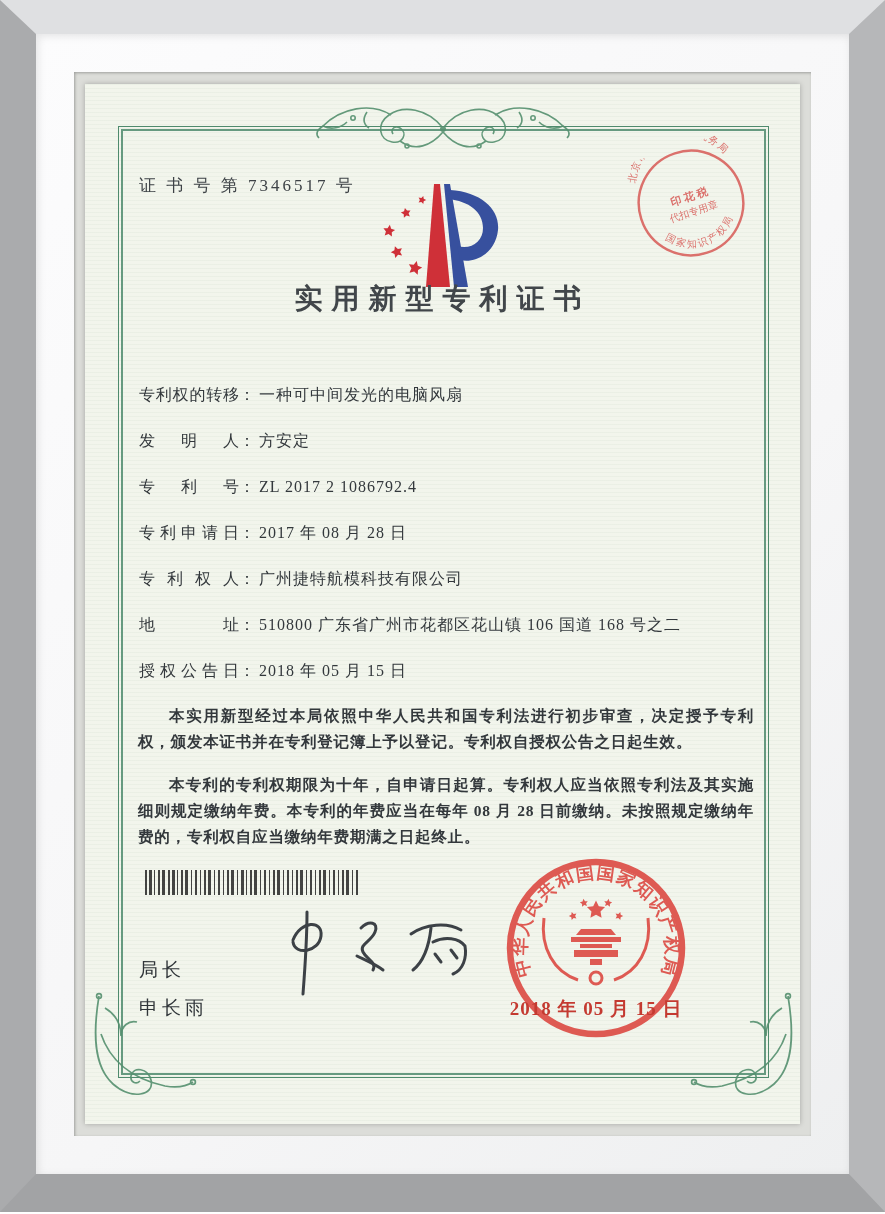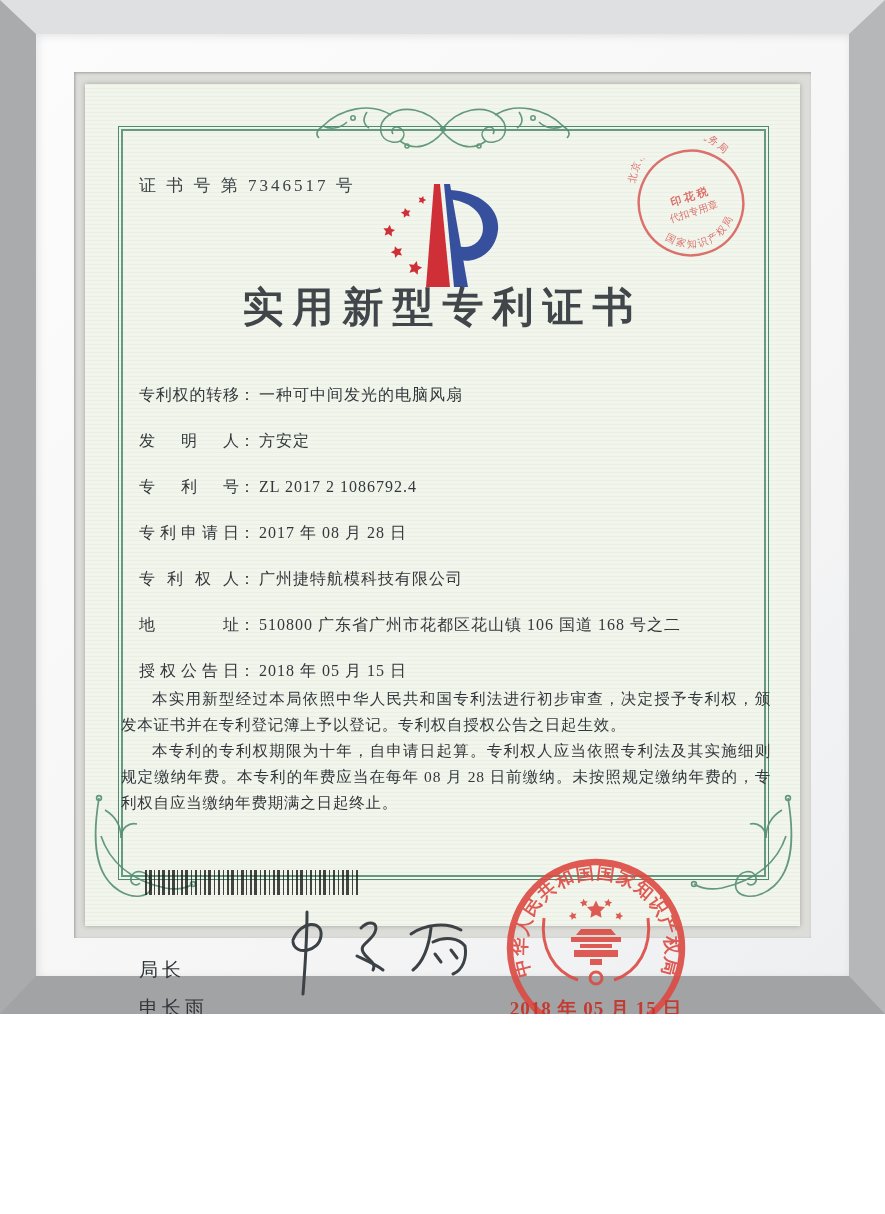--- a/index.html
+++ b/index.html
@@ -1,18 +1,18 @@
 <!DOCTYPE html>
 <html><head>
 <meta charset="utf-8">
 <style>
   html,body { margin:0; padding:0; background:#ffffff; }
   * { box-sizing:border-box; }
   .photo {
-    position:relative; width:885px; height:1014px; overflow:hidden;
+    position:relative; width:885px; height:1212px; overflow:hidden;
     font-family:"Liberation Serif","DejaVu Serif",serif;
   }
   
   .frame-bevel {
     position:absolute; inset:0;
     border-style:solid;
     border-width:34px 36px 38px 36px;
     border-color:#dfe0e2 #b6b7b9 #a2a3a5 #aaabad;
     background:#fbfbfc;
   }
@@ -38,29 +38,29 @@
   .green-border { position:absolute; left:33px; top:42px; right:31px; bottom:46px; border:1px solid #4e8a6d; }
   .green-border-inner { position:absolute; inset:2px; border:2px solid #4e8a6d; opacity:.85; }
   .ornament-top { position:absolute; top:16px; left:50%; transform:translateX(-50%); }
   .flourish-bl { position:absolute; left:4px; bottom:24px; }
   .flourish-br { position:absolute; right:2px; bottom:24px; }
   
   .cert-no { position:absolute; left:54px; top:90px; font-size:17px; letter-spacing:3px; color:#3d4246; }
   .tax-stamp { position:absolute; left:549px; top:62px; width:114px; height:114px; transform:rotate(-18deg); opacity:.88; }
   .logo { position:absolute; left:285px; top:98px; width:146px; height:108px; }
   .title { position:absolute; top:196px; left:0; right:0; text-align:center;
-           font-size:41px; font-weight:700; letter-spacing:9px; color:#41464a; }
+           font-size:28px; font-weight:700; letter-spacing:9px; color:#41464a; }
   .fields { position:absolute; left:54px; top:288px; right:36px; font-size:16px; }
   .field-row { position:relative; height:46px; line-height:46px; white-space:nowrap; }
   .flabel { display:inline-block; width:100px; text-align:justify; text-align-last:justify; }
   .fvalue { letter-spacing:1px;margin-top:48px; }
   .grant-no-cell { position:absolute; left:352px; top:0; }
   .paragraphs { position:absolute; left:36px; top:602px; width:650px;
                 font-size:15.5px; line-height:26px; letter-spacing:0.8px; text-align:justify; }
-  .paragraphs p { margin:0; text-indent:2em; }
+  .paragraphs p { margin:17px; text-indent:2em;font-weight:bold; }
   .barcode { position:absolute; left:60px; top:786px; width:214px; height:25px; opacity:.82;
     background-image:repeating-linear-gradient(90deg,
       #1d1d1d 0 1.5px, transparent 1.5px 4px,
       #1d1d1d 4px 6.5px, transparent 6.5px 9px,
       #1d1d1d 9px 10px, transparent 10px 13.5px,
       #1d1d1d 13.5px 15px, transparent 15px 17px,
       #1d1d1d 17px 20px, transparent 20px 23px); }
   .director { position:absolute; left:54px; top:842px; font-size:19px; letter-spacing:4px; color:#2f3438;margin-top:25px; }
   .director div { height:38px; line-height:38px; }
   .signature { position:absolute; left:180px; top:822px; }

